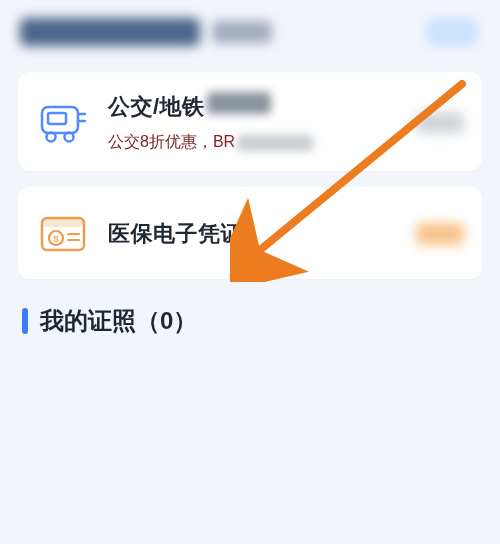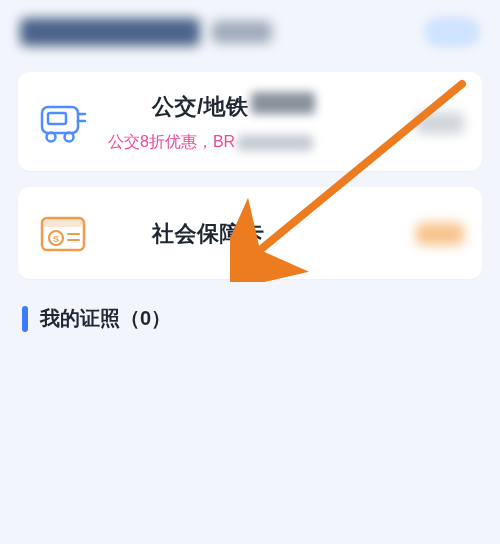--- a/index.html
+++ b/index.html
@@ -52,41 +52,41 @@
     gap: 18px;
     box-shadow: 0 1px 2px rgba(0,0,0,.03);
     position: relative;
   }
   .icon-wrap {
     width: 54px; height: 54px;
     flex: 0 0 54px;
     display: flex; align-items: center; justify-content: center;
   }
   .content { flex: 1; min-width: 0; }
-  .title-row { display: flex; align-items: baseline; gap: 0; margin-left: 44px; }
+  .title-row { display: flex; align-items: baseline; gap: 0; }
   .title {
     font-size: 22px;
     font-weight: 600;
     color: #1f2733;
     letter-spacing: .5px;
   }
   .title-blur {
     display: inline-block;
     width: 64px; height: 22px;
     background: #4a5668;
     border-radius: 4px;
     filter: blur(5px);
     opacity: .65;
     margin-left: 2px;
     vertical-align: -2px;
   }
   .desc {
     margin-top: 10px;
     font-size: 16px;
-    color: #ec4899;
+    color: #7f1d1d;
     display: flex;
     align-items: center;
     gap: 0;
     white-space: nowrap;
   }
   .desc-blur {
     display: inline-block;
     width: 76px; height: 16px;
     background: #aeb5be;
     border-radius: 4px;
@@ -101,21 +101,21 @@
     opacity: .6;
   }
   .action-grey { background: #b2b9c2; }
   .action-orange { background: #f39a3e; }
 
   .section-head {
     display: flex;
     align-items: center;
     gap: 12px;
     padding: 26px 22px 0 22px;
-    font-size: 20px;
+    font-size: 24px;
     font-weight: 700;
     color: #1f2733;
   }
   .section-bar {
     width: 6px; height: 26px;
     background: #3d7cff;
     border-radius: 3px;
   }
 
   .arrow {
@@ -168,21 +168,21 @@
         <rect x="3" y="4" width="42" height="32" rx="5" fill="none" stroke="#f09a4a" stroke-width="2.5"></rect>
         <rect x="3" y="4" width="42" height="9" rx="5" fill="#f09a4a" opacity=".25"></rect>
         <circle cx="17" cy="24" r="7" fill="none" stroke="#f09a4a" stroke-width="2.2"></circle>
         <text x="17" y="28" font-size="9" font-weight="700" fill="#f09a4a" text-anchor="middle">S</text>
         <line x1="29" y1="20" x2="40" y2="20" stroke="#f09a4a" stroke-width="2" stroke-linecap="round"></line>
         <line x1="29" y1="26" x2="40" y2="26" stroke="#f09a4a" stroke-width="2" stroke-linecap="round"></line>
       </svg>
     </div>
     <div class="content">
       <div class="title-row">
-        <span class="title">社会保障卡</span>
+        <span class="title">医保电子凭证</span>
       </div>
     </div>
     <div class="action-blur action-orange"></div>
   </div>
 
 </div>
 
 <div class="section-head">
   <div class="section-bar"></div>
   <span>我的证照（0）</span>

